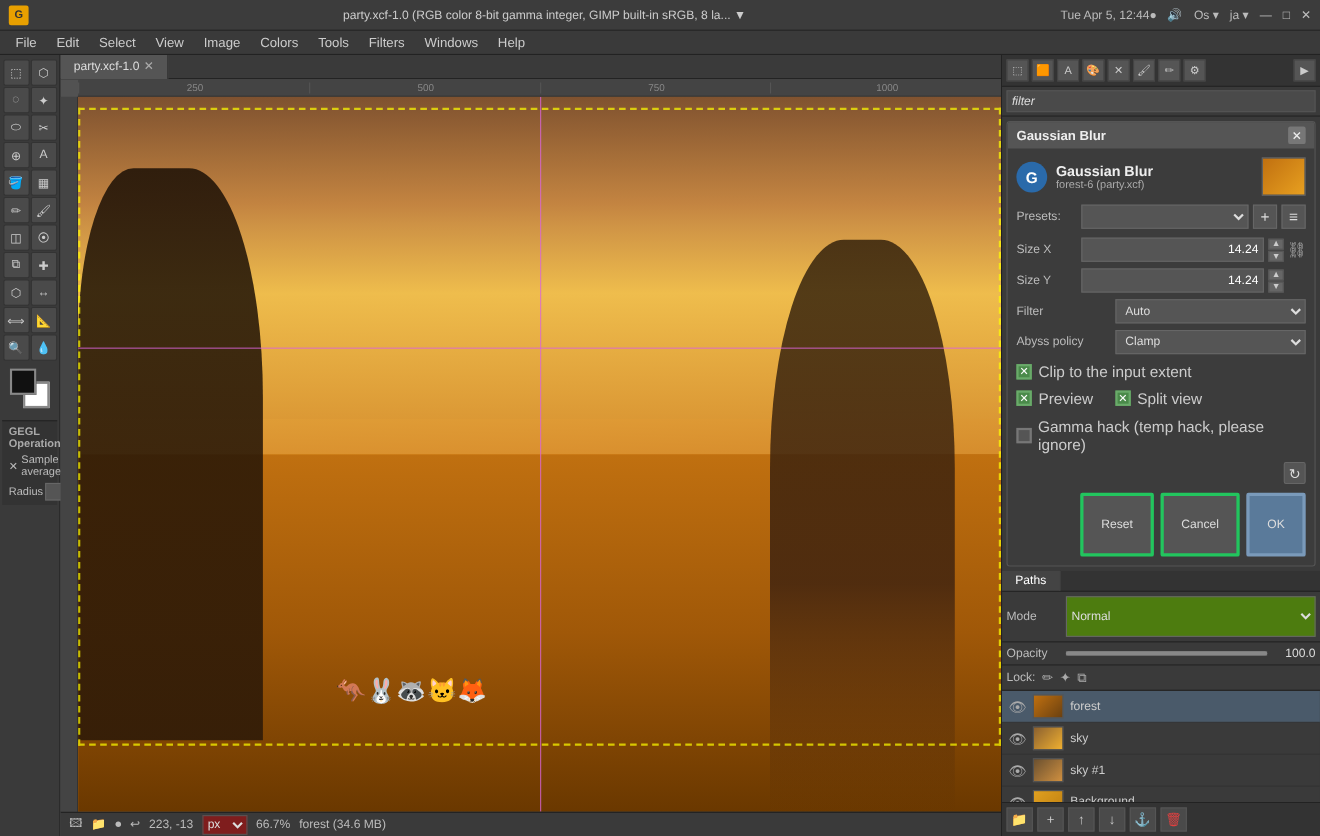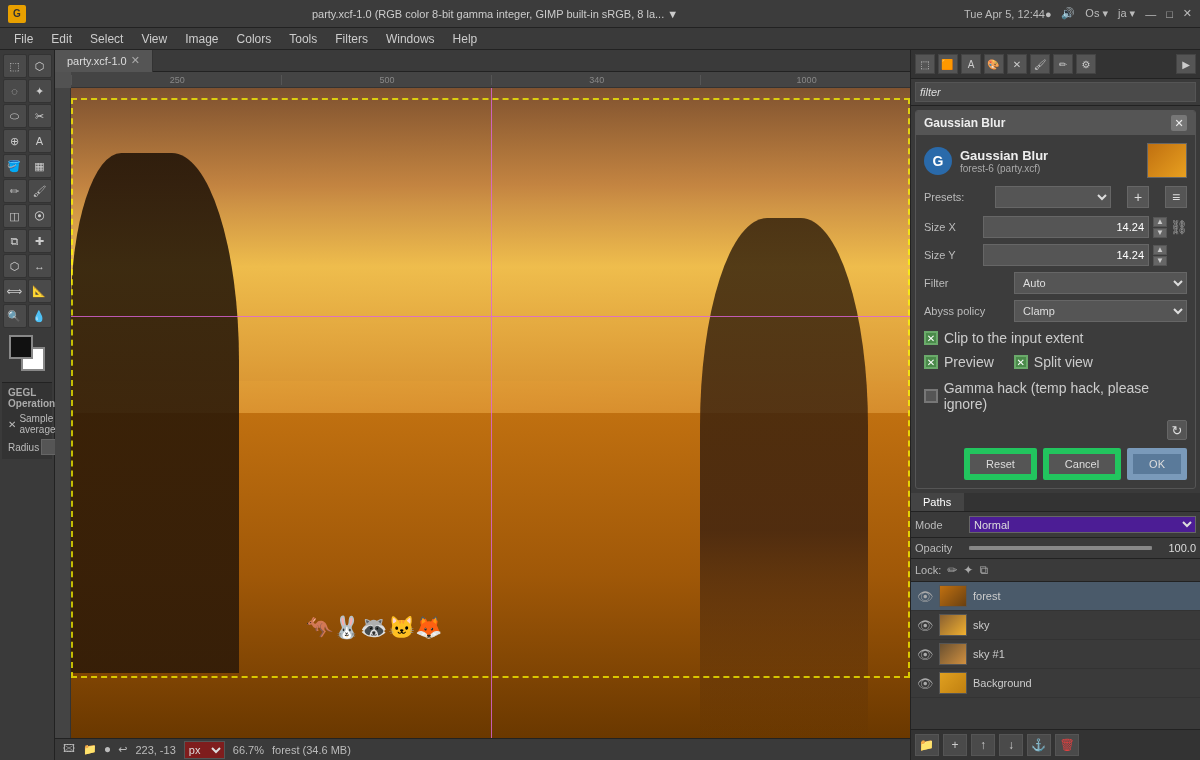--- a/index.html
+++ b/index.html
@@ -364,21 +364,21 @@
     .dialog-plugin-info { flex: 1; }
     .dialog-plugin-name { font-size: 13px; font-weight: bold; color: #eee; }
     .dialog-plugin-sub { font-size: 10px; color: #aaa; }
     .dialog-thumb {
       width: 40px; height: 35px;
       background: linear-gradient(135deg, #c07010, #e8a020);
       border: 1px solid #666;
     }
 
     .presets-row {
-      display: flex; align-items: center; gap: 16px;
+      display: flex; align-items: center; gap: 4px;
       margin-bottom: 8px;
     }
     .presets-label { font-size: 11px; color: #bbb; width: 55px; }
     .presets-select {
       flex: 1;
       background: #555;
       border: 1px solid #666;
       color: #ddd;
       height: 22px;
       font-size: 11px;
@@ -483,23 +483,23 @@
       font-size: 13px; cursor: pointer; color: #ddd;
       margin-bottom: 4px;
     }
 
     .dialog-buttons {
       display: flex; gap: 6px;
       justify-content: flex-end;
       margin-top: 4px;
     }
     .dialog-btn {
-      padding: 4px 16px;
-      background: #555;
-      border: 6px solid #22c55e;
+      padding: 20px 16px;
+      background: #555;
+      border: 3px solid #22c55e;
       color: #ddd;
       font-size: 11px;
       cursor: pointer;
       border-radius: 2px;
     }
     .dialog-btn.primary { background: #5a7a9a; border-color: #7a9aba; }
 
     
     .layers-panel {
       flex: 1;
@@ -523,24 +523,24 @@
 
     .layers-controls {
       padding: 4px;
       display: flex; align-items: center;
       border-bottom: 1px solid #222;
       gap: 4px;
     }
     .layers-control-label { font-size: 11px; color: #bbb; width: 50px; }
     .layers-control-select {
       flex: 1;
-      background: #4c1d95;
+      background: #4d7c0f;
       border: 1px solid #666;
       color: #ddd;
-      height: 17px;
+      height: 37px;
       font-size: 11px;
     }
 
     .opacity-row {
       padding: 4px;
       display: flex; align-items: center;
       border-bottom: 1px solid #222;
       gap: 4px;
     }
     .opacity-label { font-size: 11px; color: #bbb; width: 50px; }
@@ -715,21 +715,21 @@
       <div class="canvas-tab">
         <span>party.xcf-1.0</span>
         <span class="close">✕</span>
       </div>
     </div>
 
     <div class="ruler-h">
       <div class="ruler-marks">
         <div class="ruler-mark">250</div>
         <div class="ruler-mark">500</div>
-        <div class="ruler-mark">340</div>
+        <div class="ruler-mark">750</div>
         <div class="ruler-mark">1000</div>
       </div>
     </div>
 
     <div class="ruler-v"></div>
 
     <div class="canvas-scroll-area">
       <div class="canvas-image">
 
         <div style="position:absolute;top:0;left:0;right:0;height:50%;background:linear-gradient(180deg,#7a5030 0%,#c08040 30%,#f0c050 55%,#d89030 100%);opacity:0.9;"></div>

